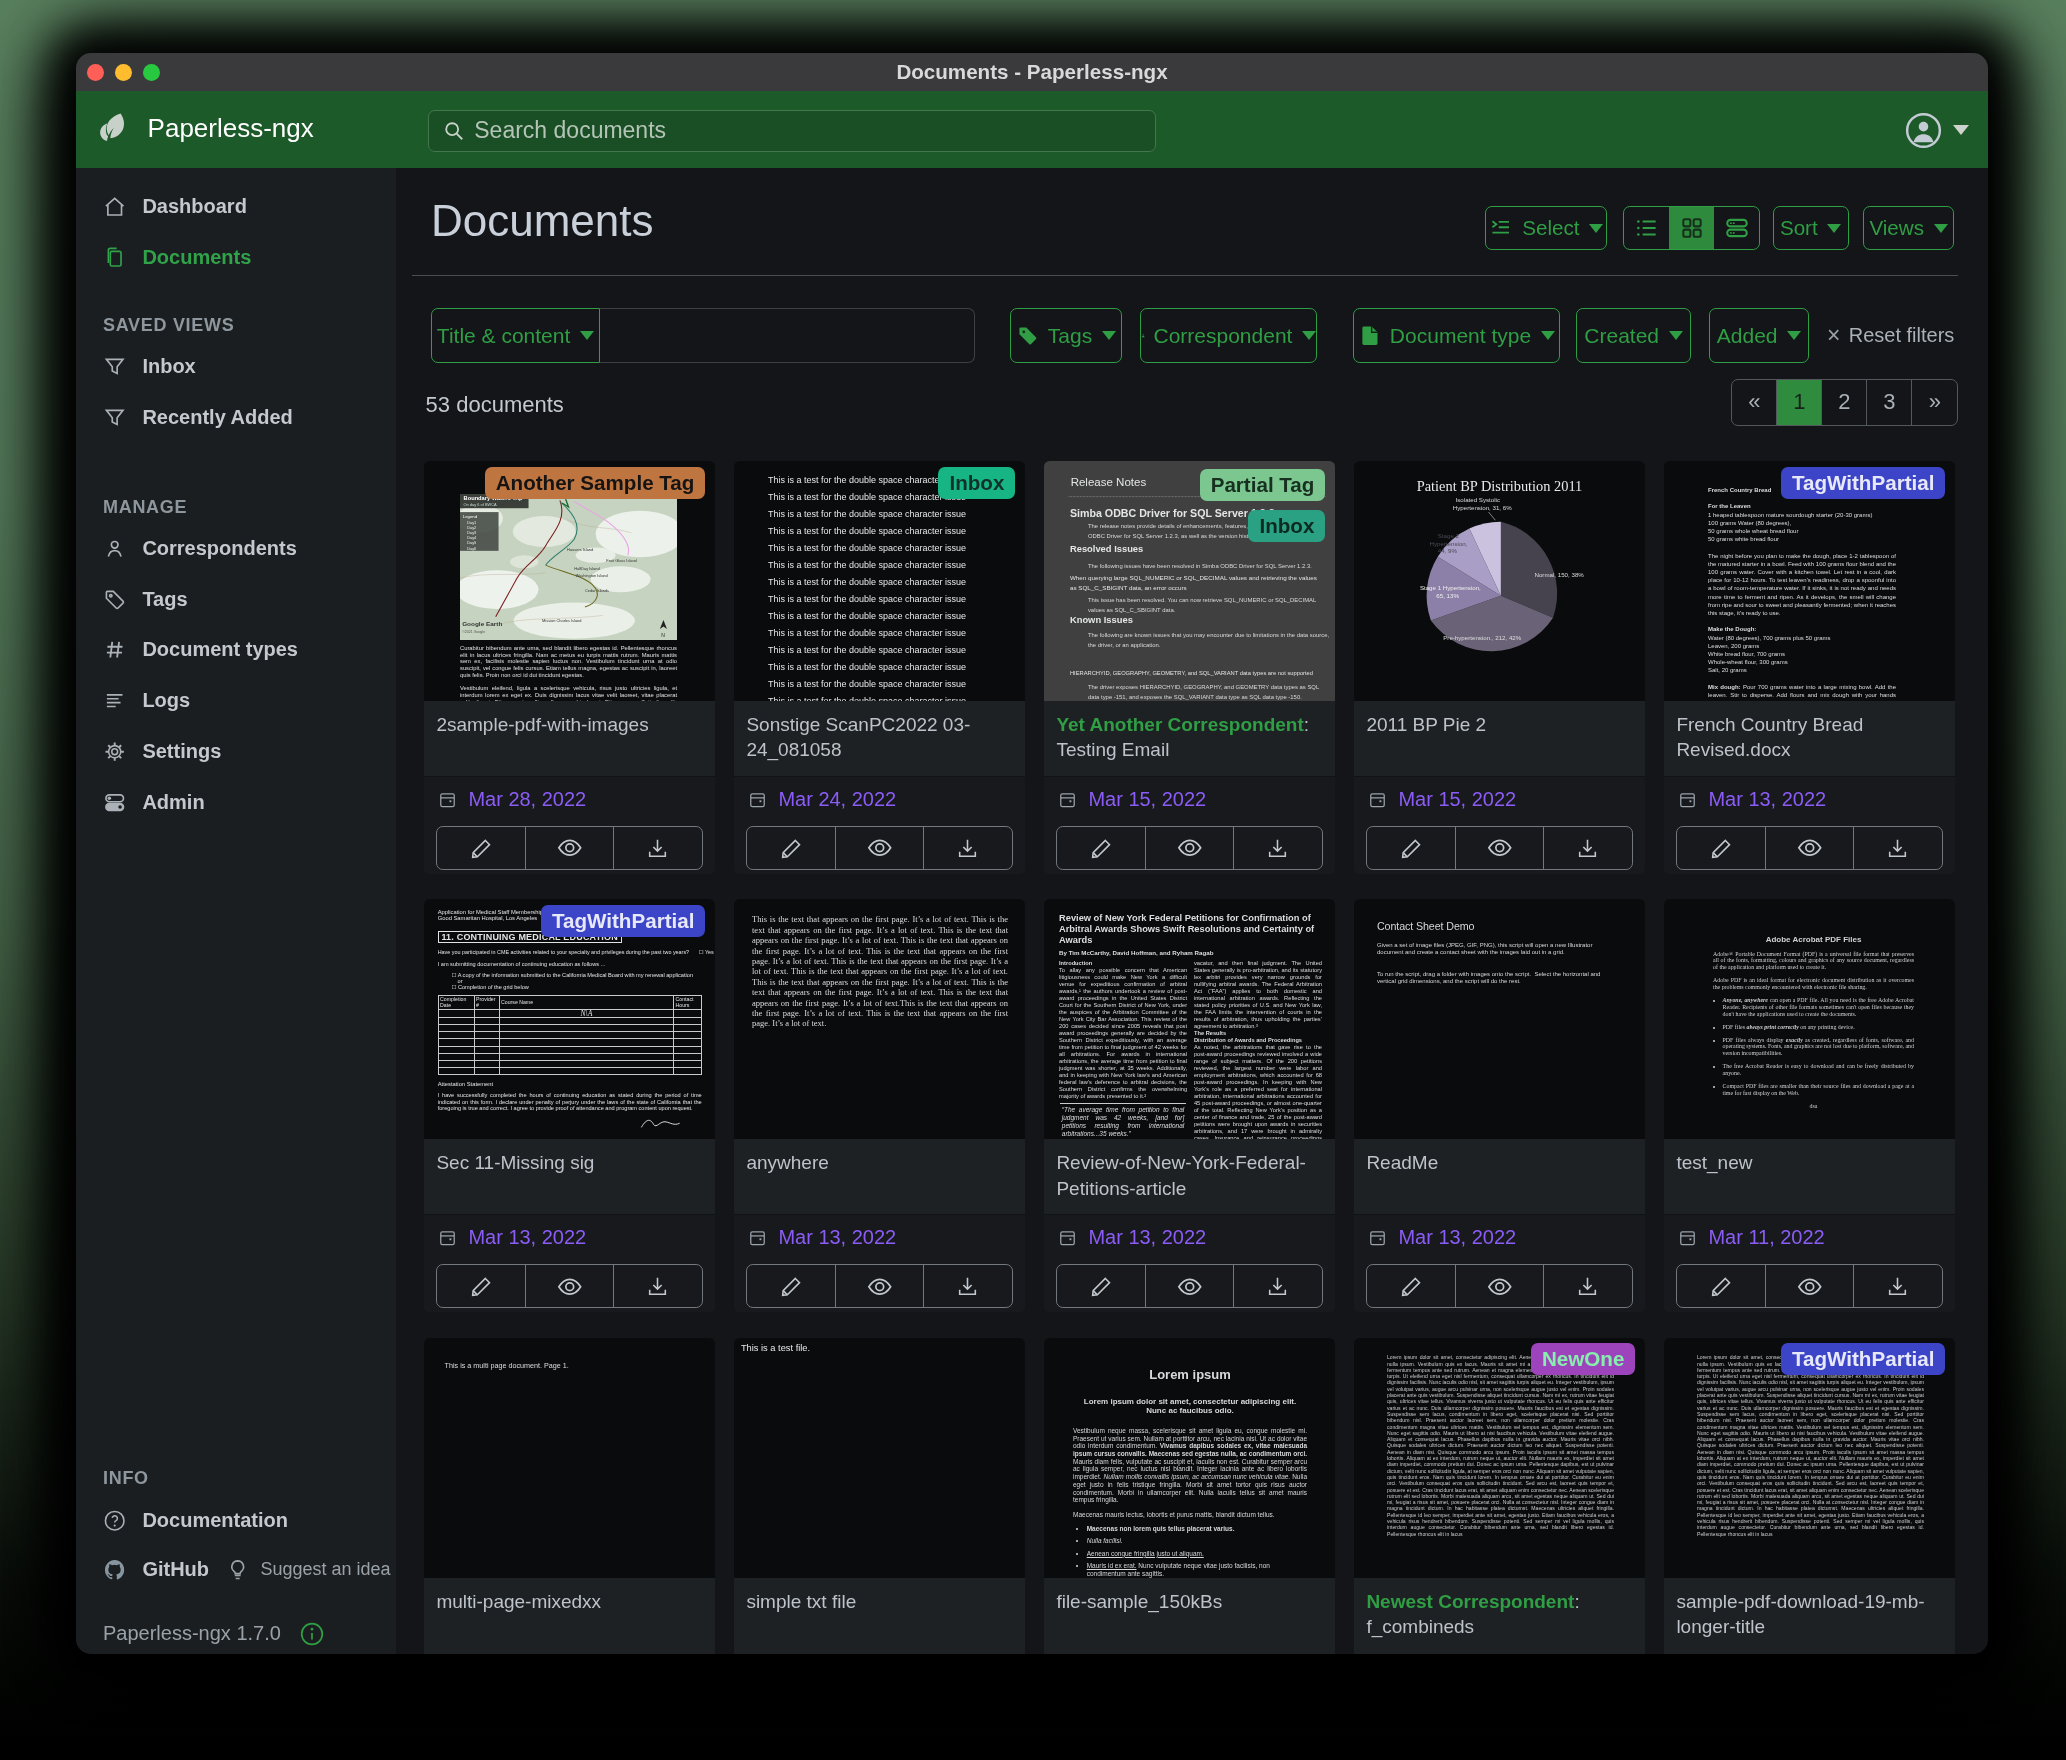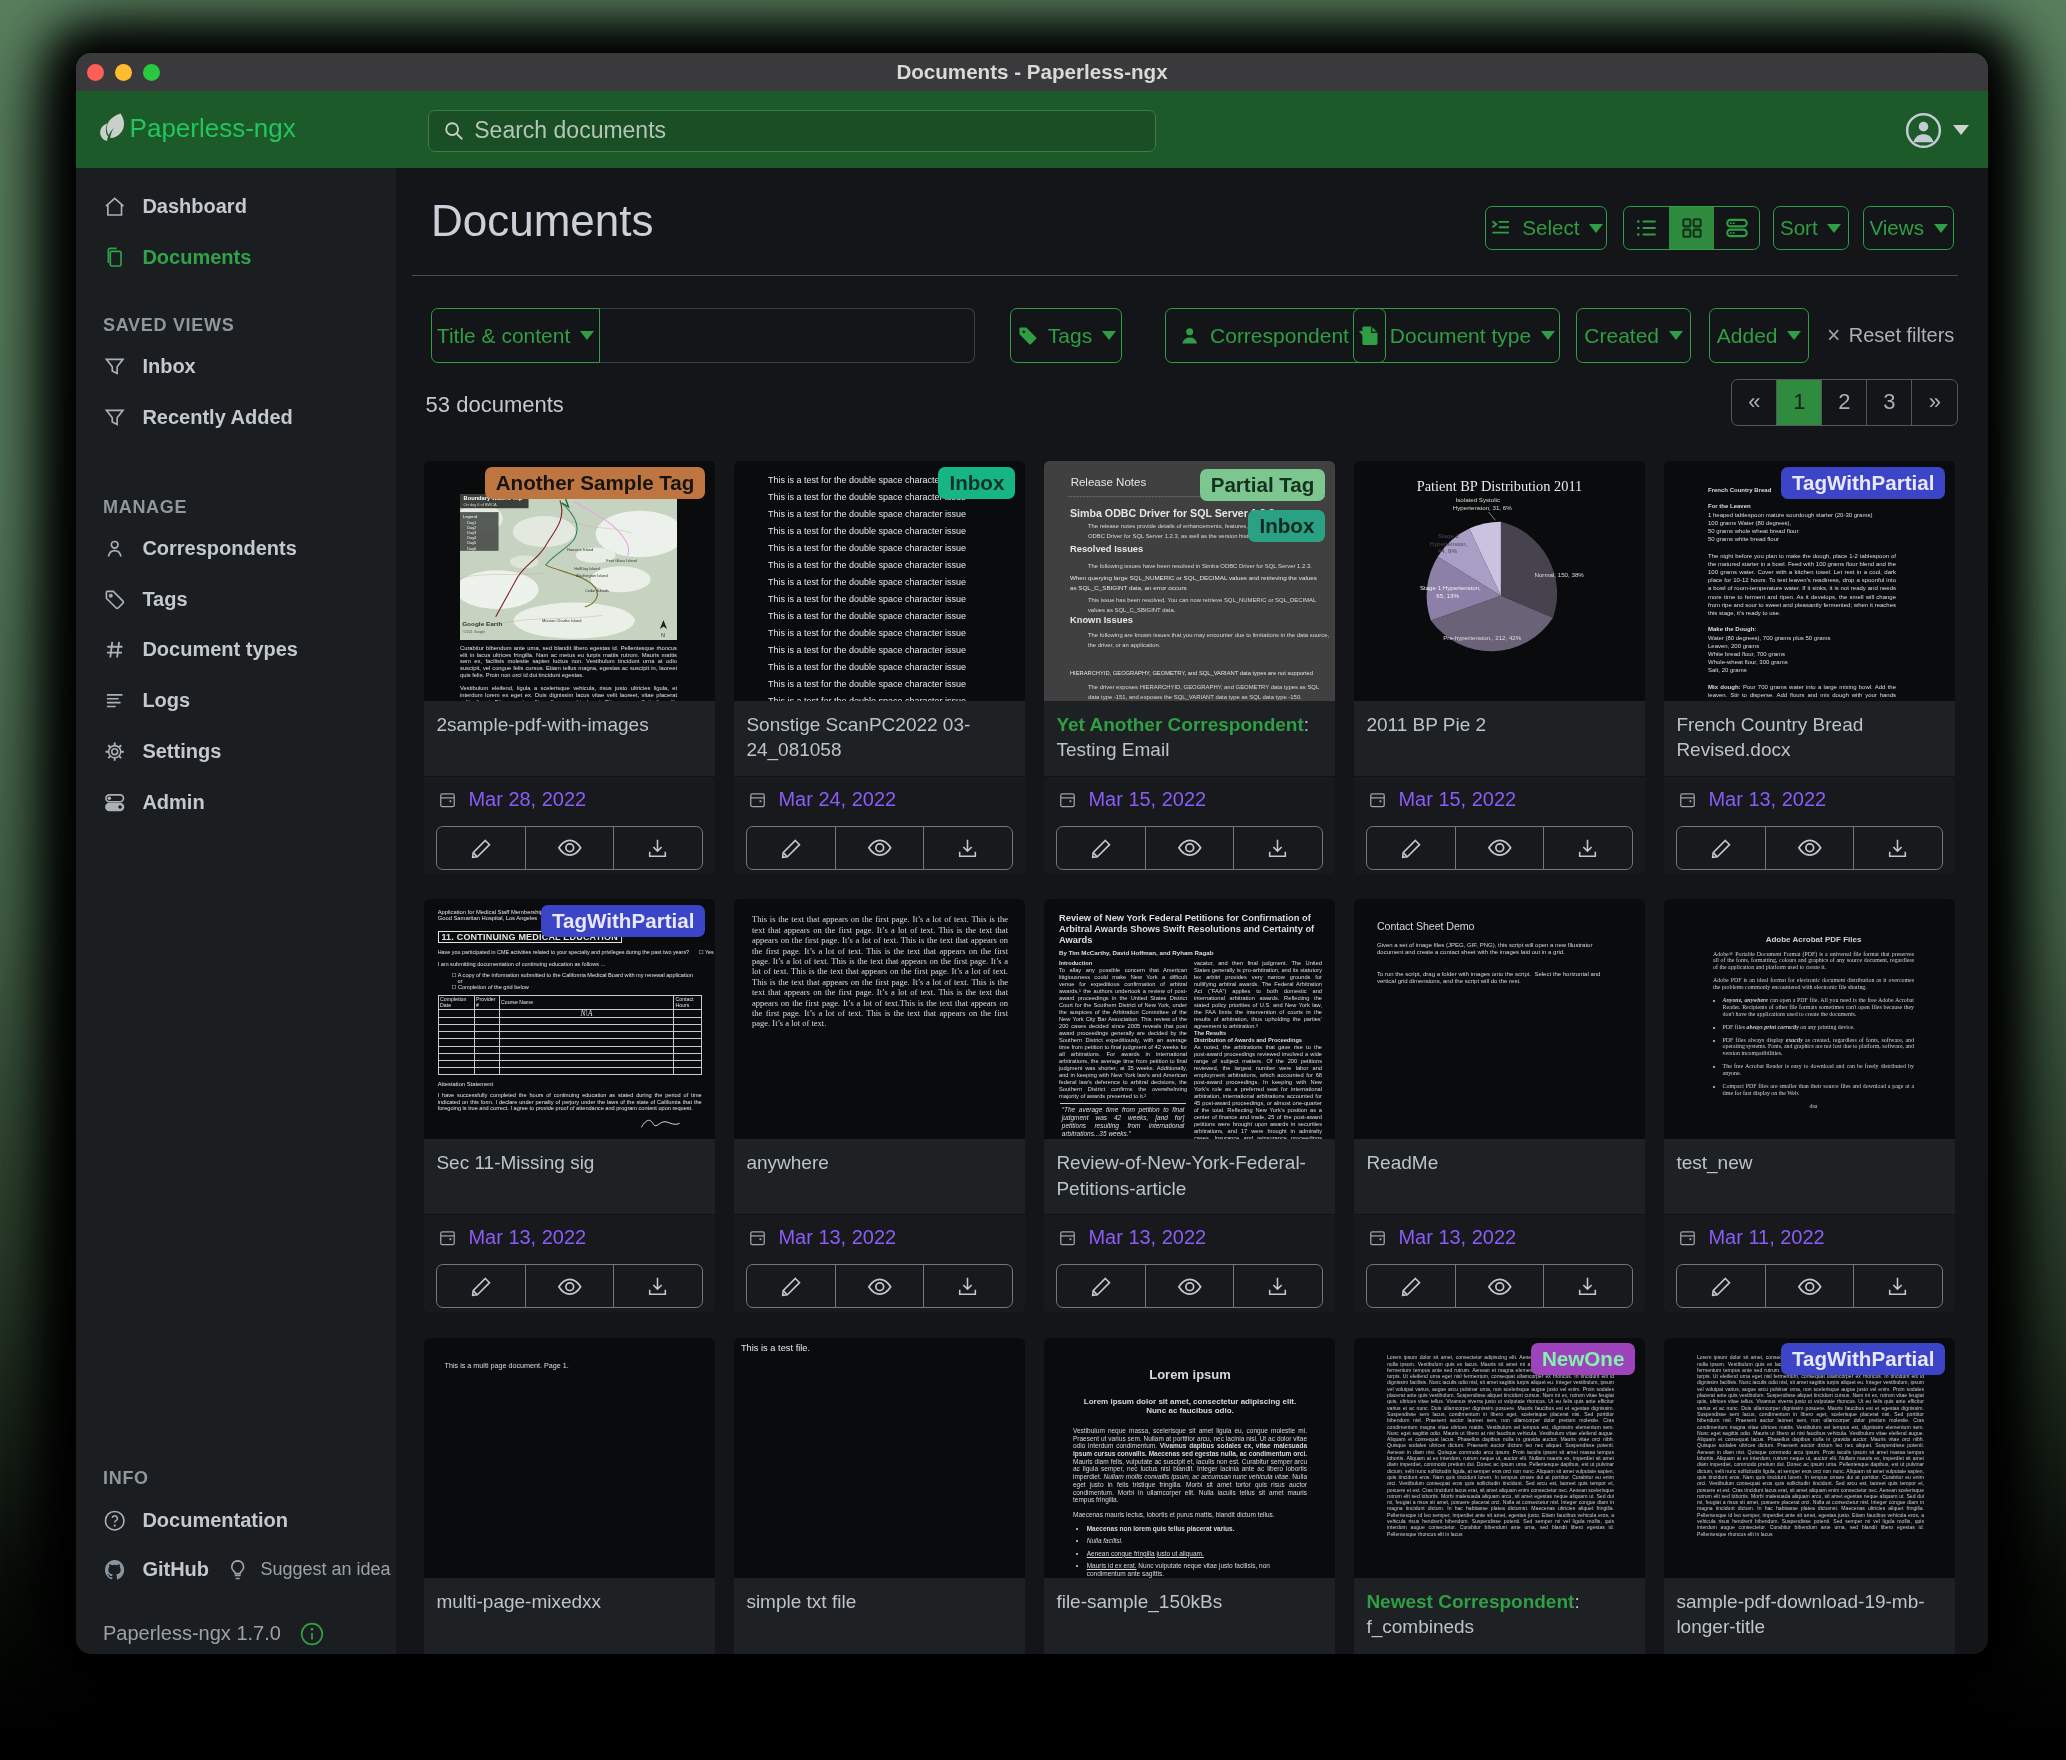--- a/index.html
+++ b/index.html
@@ -17,21 +17,21 @@
 .titlebar { position:relative; height:38px; background:#3a3a3c; }
 .titlebar .t { position:absolute; left:0; right:0; top:0; line-height:38px; text-align:center; color:#d9d9da; font-size:20.6px; font-weight:bold; }
 .dot { position:absolute; top:11px; width:17px; height:17px; border-radius:50%; }
 .dot.r { left:11px; background:#ff5f57; }
 .dot.y { left:39px; background:#febc2e; }
 .dot.g { left:67px; background:#28c840; }
 
 .navbar { position:relative; height:77px; background:#1d5a29; }
 .logo { position:absolute; left:20.6px; top:20.6px; display:flex; align-items:center; }
 .logo svg { width:32px; height:34px; }
-.logo span { margin-left:1px; color:#22c55e; font-size:26px; }
+.logo span { margin-left:19px; color:#ffffff; font-size:26px; }
 .search { position:absolute; left:352px; top:18.6px; width:728px; height:42px; background:#1a4e24; border:1.4px solid #43774d; border-radius:6.9px; display:flex; align-items:center; }
 .search svg { margin-left:13.7px; width:22px; height:22px; }
 .search span { margin-left:9.6px; color:#b4c5b8; font-size:23px; }
 .account { position:absolute; right:19px; top:20.6px; display:flex; align-items:center; }
 .account svg.av { width:37px; height:37px; }
 .caret-w { width:0; height:0; border-left:8.2px solid transparent; border-right:8.2px solid transparent; border-top:10.3px solid #cdd4cd; margin-left:11px; }
 
 .app { position:absolute; top:115px; bottom:0; left:0; right:0; display:flex; }
 aside { width:320px; background:#1b1e20; position:relative; }
 main { flex:1; background:#131518; position:relative; }
@@ -215,21 +215,21 @@
       <div class="filters" id="filters">
         <div class="fgroup" style="left:6.9px">
           <div class="fbtn" style="position:static;width:169px;border-radius:6.9px 0 0 6.9px">Title &amp; content<span class="caret-g"></span></div>
           <div class="finput"></div>
         </div>
         <div class="fbtn" style="left:586px;width:112px">
           <svg style="width:23.4px;height:23.4px" viewBox="0 0 24 24" fill="#2f9e44">
               <path d="M3.5 10.5 V4.5 A1 1 0 0 1 4.5 3.5 H10.5 L20.5 13.5 A1.4 1.4 0 0 1 20.5 15.5 L15.5 20.5 A1.4 1.4 0 0 1 13.5 20.5 Z"></path>
               <circle cx="8" cy="8" r="1.4" fill="#13251a"></circle>
             </svg>Tags<span class="caret-g"></span></div>
-        <div class="fbtn" style="left:741px;width:221px">
+        <div class="fbtn" style="left:716px;width:177px">
           <svg style="width:23.4px;height:23.4px" viewBox="0 0 24 24" fill="#2f9e44">
               <circle cx="12" cy="8" r="3.6"></circle>
               <path d="M4.5 20 C5.5 15.5 8.5 13.8 12 13.8 S18.5 15.5 19.5 20 Z"></path>
             </svg>Correspondent<span class="caret-g"></span></div>
         <div class="fbtn" style="left:929px;width:207px">
           <svg style="width:23.4px;height:23.4px" viewBox="0 0 24 24" fill="#2f9e44">
               <path d="M6 2.5 H14 L20 8.5 V20 A1.5 1.5 0 0 1 18.5 21.5 H6 A1.5 1.5 0 0 1 4.5 20 V4 A1.5 1.5 0 0 1 6 2.5 Z"></path>
               <path d="M14 2.5 V8.5 H20" fill="none" stroke="#13251a" stroke-width="1.4"></path>
             </svg>Document type<span class="caret-g"></span></div>
         <div class="fbtn" style="left:1152px;width:115px">Created<span class="caret-g"></span></div>

